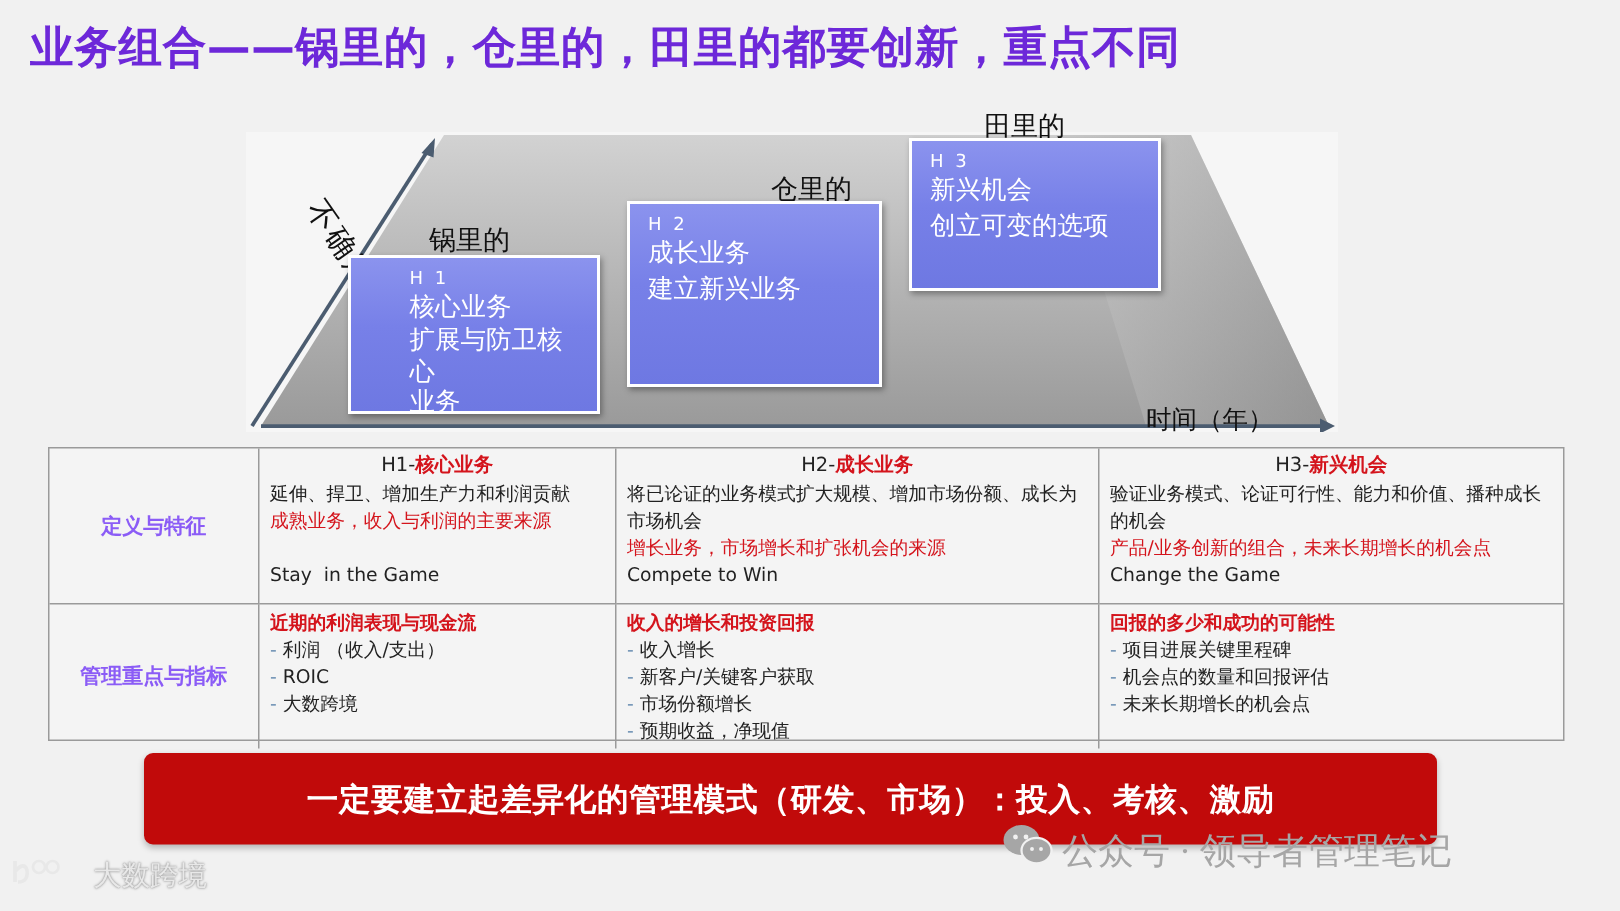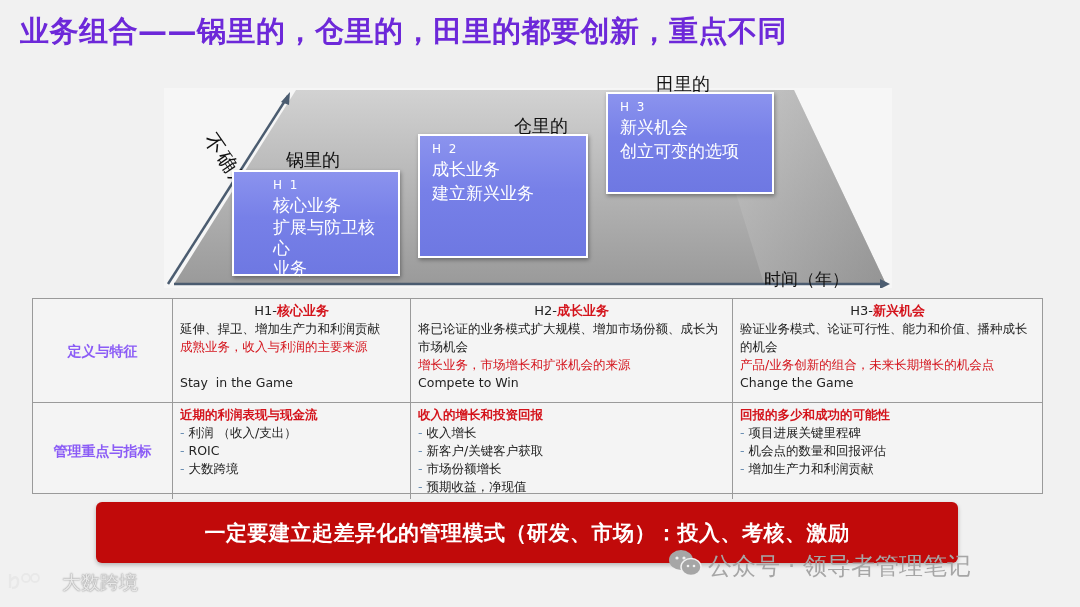--- a/index.html
+++ b/index.html
@@ -66,21 +66,21 @@
     position: absolute; left: 96px; top: 502px; width: 862px; height: 61px;
     background: #c10a0a; border-radius: 6px;
     box-shadow: 0 2px 4px rgba(0,0,0,0.25);
     color: #fff; font-weight: bold; font-size: 21px;
     display: flex; align-items: center; justify-content: center;
     letter-spacing: 0.5px; white-space: nowrap;
   }
   .watermark-right {
     position: absolute; left: 668px; top: 549px;
     display: flex; align-items: center; gap: 6px;
-    font-size: 24px; color: #a6a6a6; white-space: nowrap;
+    font-size: 24px; color: #a6a6a6; white-space: nowrap; font-family: Liberation Serif, serif;
   }
   .watermark-left {
     position: absolute; left: 6px; top: 570px;
     display: flex; align-items: center; gap: 20px;
     font-size: 19px; color: #e8e8e8; white-space: nowrap;
     text-shadow: 0 0 2px #9a9a9a, 0 0 1px #9a9a9a;
   }
 </style>
 </head>
 <body>
@@ -179,21 +179,21 @@
     <div><span class="dash">- </span><span>收入增长</span></div>
     <div><span class="dash">- </span><span>新客户/关键客户获取</span></div>
     <div><span class="dash">- </span><span>市场份额增长</span></div>
     <div><span class="dash">- </span><span>预期收益，净现值</span></div>
   </div>
 
   <div class="cell last-row last-col">
     <div class="red-bold">回报的多少和成功的可能性</div>
     <div><span class="dash">- </span><span>项目进展关键里程碑</span></div>
     <div><span class="dash">- </span><span>机会点的数量和回报评估</span></div>
-    <div><span class="dash">- </span><span>增加生产力和利润贡献</span></div>
+    <div><span class="dash">- </span><span>未来长期增长的机会点</span></div>
   </div>
 </div>
 
 <div class="banner">一定要建立起差异化的管理模式（研发、市场）：投入、考核、激励</div>
 
 <div class="watermark-right">
   <span>
     <svg width="34" height="28" viewBox="0 0 34 28">
       <ellipse cx="13" cy="11" rx="12" ry="10" fill="#a6a6a6"></ellipse>
       <ellipse cx="23" cy="18" rx="10" ry="8.5" fill="#a6a6a6" stroke="#f1f1f1" stroke-width="1.5"></ellipse>

